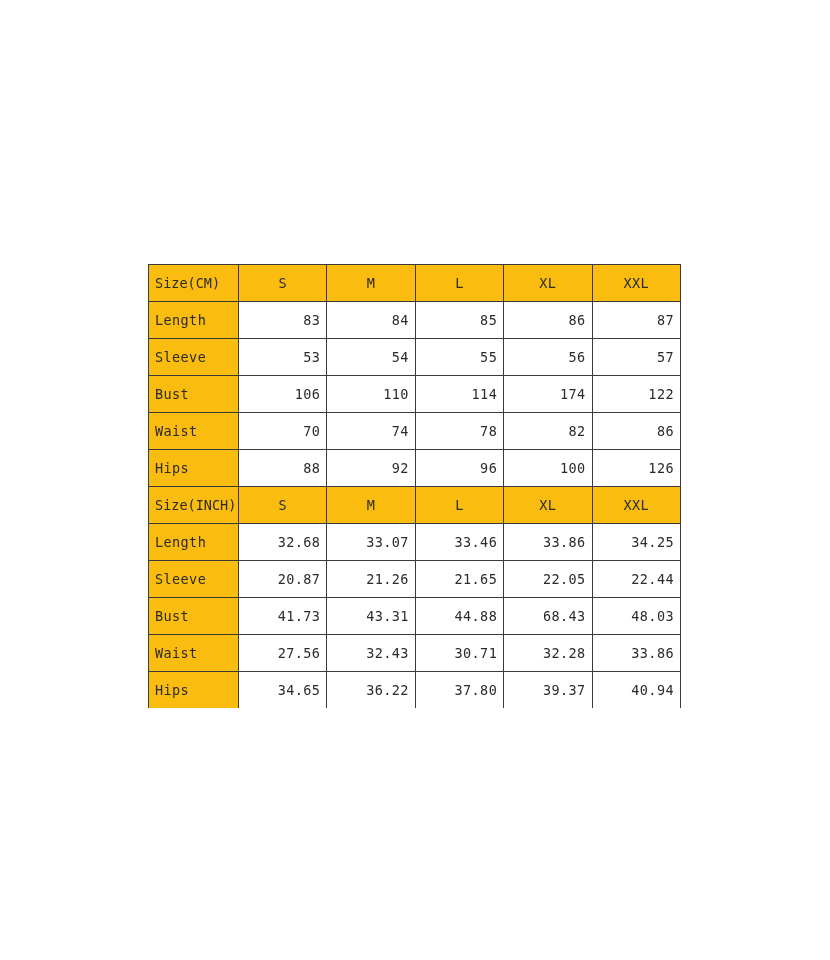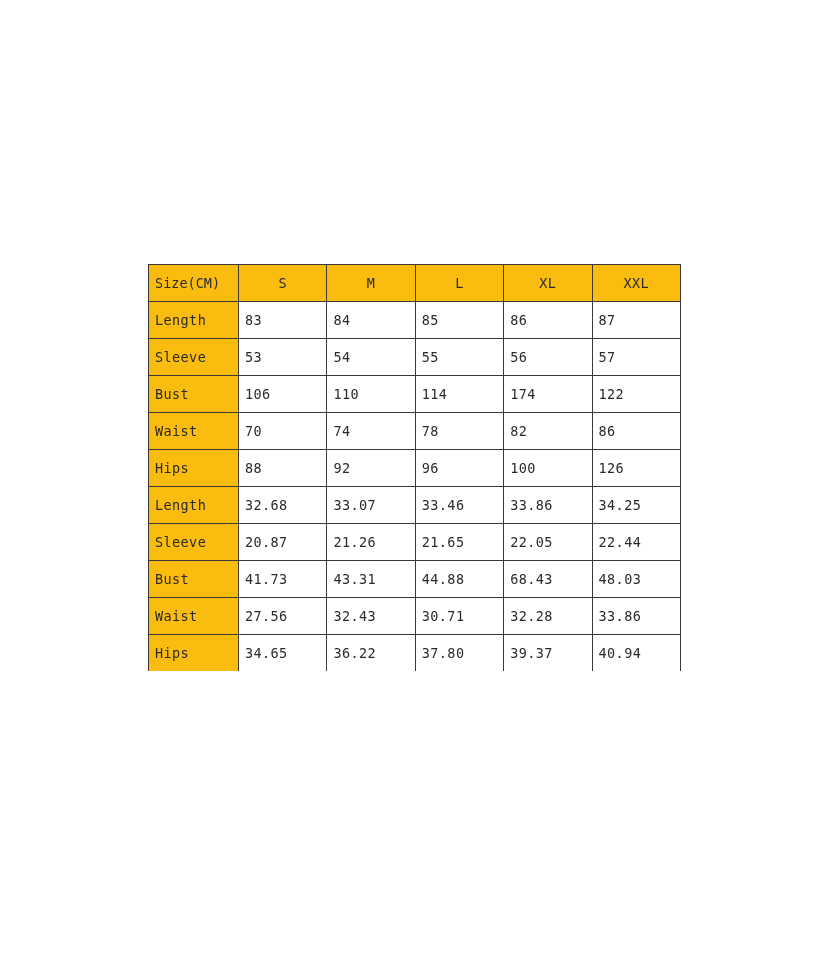--- a/index.html
+++ b/index.html
@@ -63,21 +63,21 @@
     font-size: 13.5px;
   }
   tr.header-row td.rowlabel {
     letter-spacing: 0px;
     font-size: 13.5px;
   }
 
   
   td.datacell {
     background: #ffffff;
-    text-align: left;
+    text-align: right;
   }
 
   
   tr.last-row td {
     border-bottom: none;
   }
 </style>
 </head>
 <body>
 
@@ -133,20 +133,28 @@
           <td class="datacell">86</td>
         </tr>
         <tr>
           <td class="rowlabel">Hips</td>
           <td class="datacell">88</td>
           <td class="datacell">92</td>
           <td class="datacell">96</td>
           <td class="datacell">100</td>
           <td class="datacell">126</td>
         </tr>
+        <tr class="header-row">
+          <td class="rowlabel">Size(INCH)</td>
+          <td class="sizecol">S</td>
+          <td class="sizecol">M</td>
+          <td class="sizecol">L</td>
+          <td class="sizecol">XL</td>
+          <td class="sizecol">XXL</td>
+        </tr>
         <tr>
           <td class="rowlabel">Length</td>
           <td class="datacell">32.68</td>
           <td class="datacell">33.07</td>
           <td class="datacell">33.46</td>
           <td class="datacell">33.86</td>
           <td class="datacell">34.25</td>
         </tr>
         <tr>
           <td class="rowlabel">Sleeve</td>

